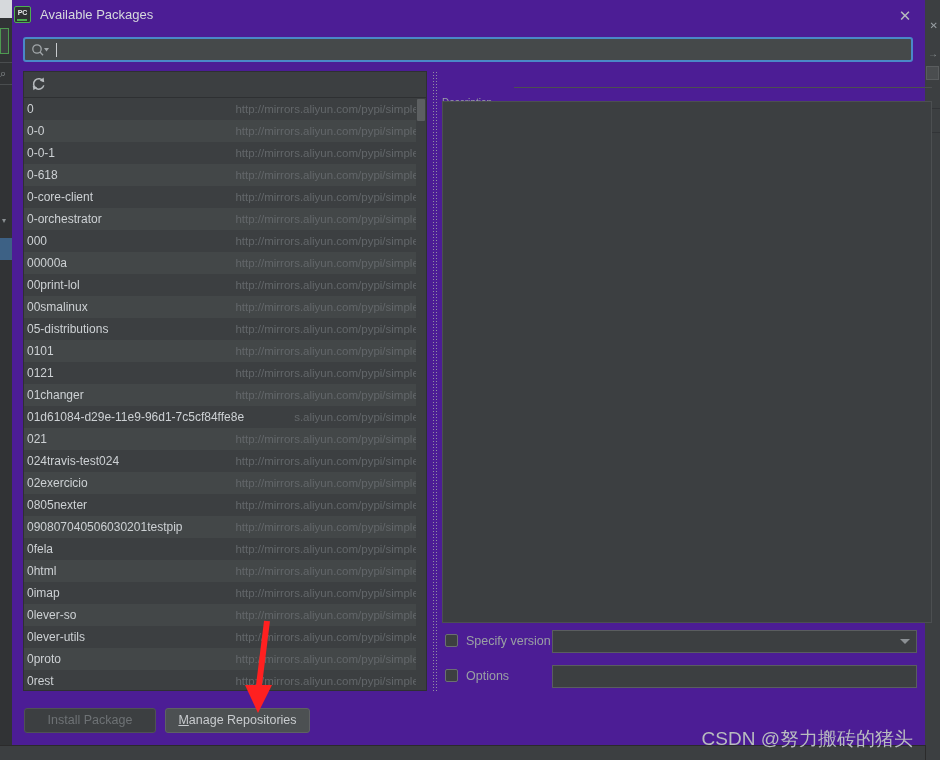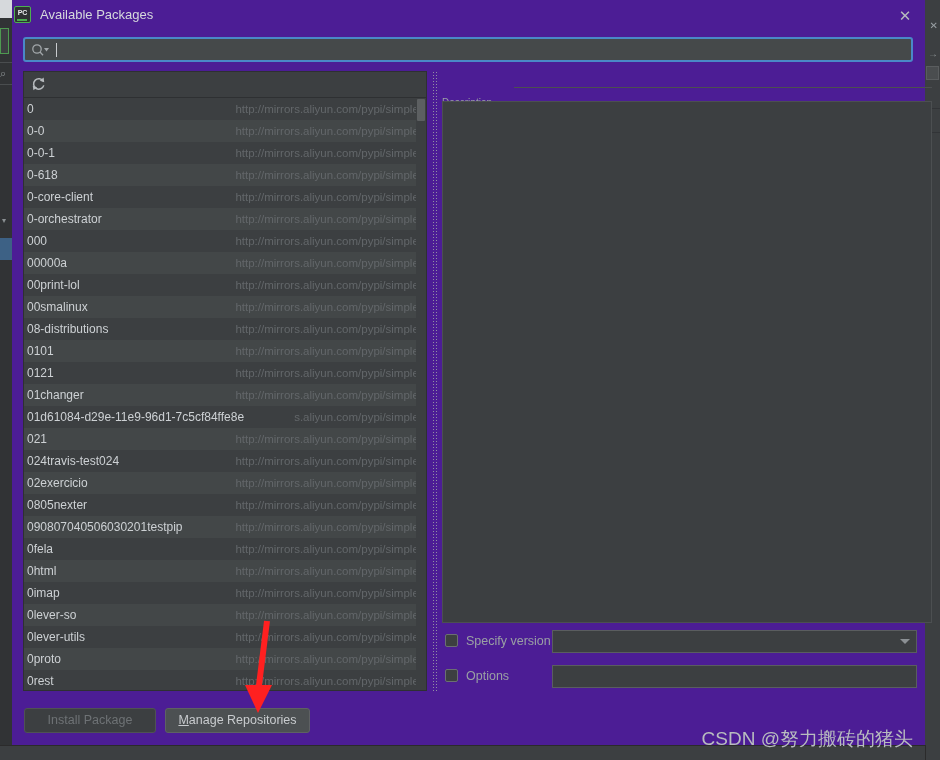--- a/index.html
+++ b/index.html
@@ -406,21 +406,21 @@
           </div>
           <div class="row even">
             <span class="row-name">00print-lol</span>
             <span class="row-url">http://mirrors.aliyun.com/pypi/simple/</span>
           </div>
           <div class="row odd">
             <span class="row-name">00smalinux</span>
             <span class="row-url">http://mirrors.aliyun.com/pypi/simple/</span>
           </div>
           <div class="row even">
-            <span class="row-name">08-distributions</span>
+            <span class="row-name">05-distributions</span>
             <span class="row-url">http://mirrors.aliyun.com/pypi/simple/</span>
           </div>
           <div class="row odd">
             <span class="row-name">0101</span>
             <span class="row-url">http://mirrors.aliyun.com/pypi/simple/</span>
           </div>
           <div class="row even">
             <span class="row-name">0121</span>
             <span class="row-url">http://mirrors.aliyun.com/pypi/simple/</span>
           </div>

